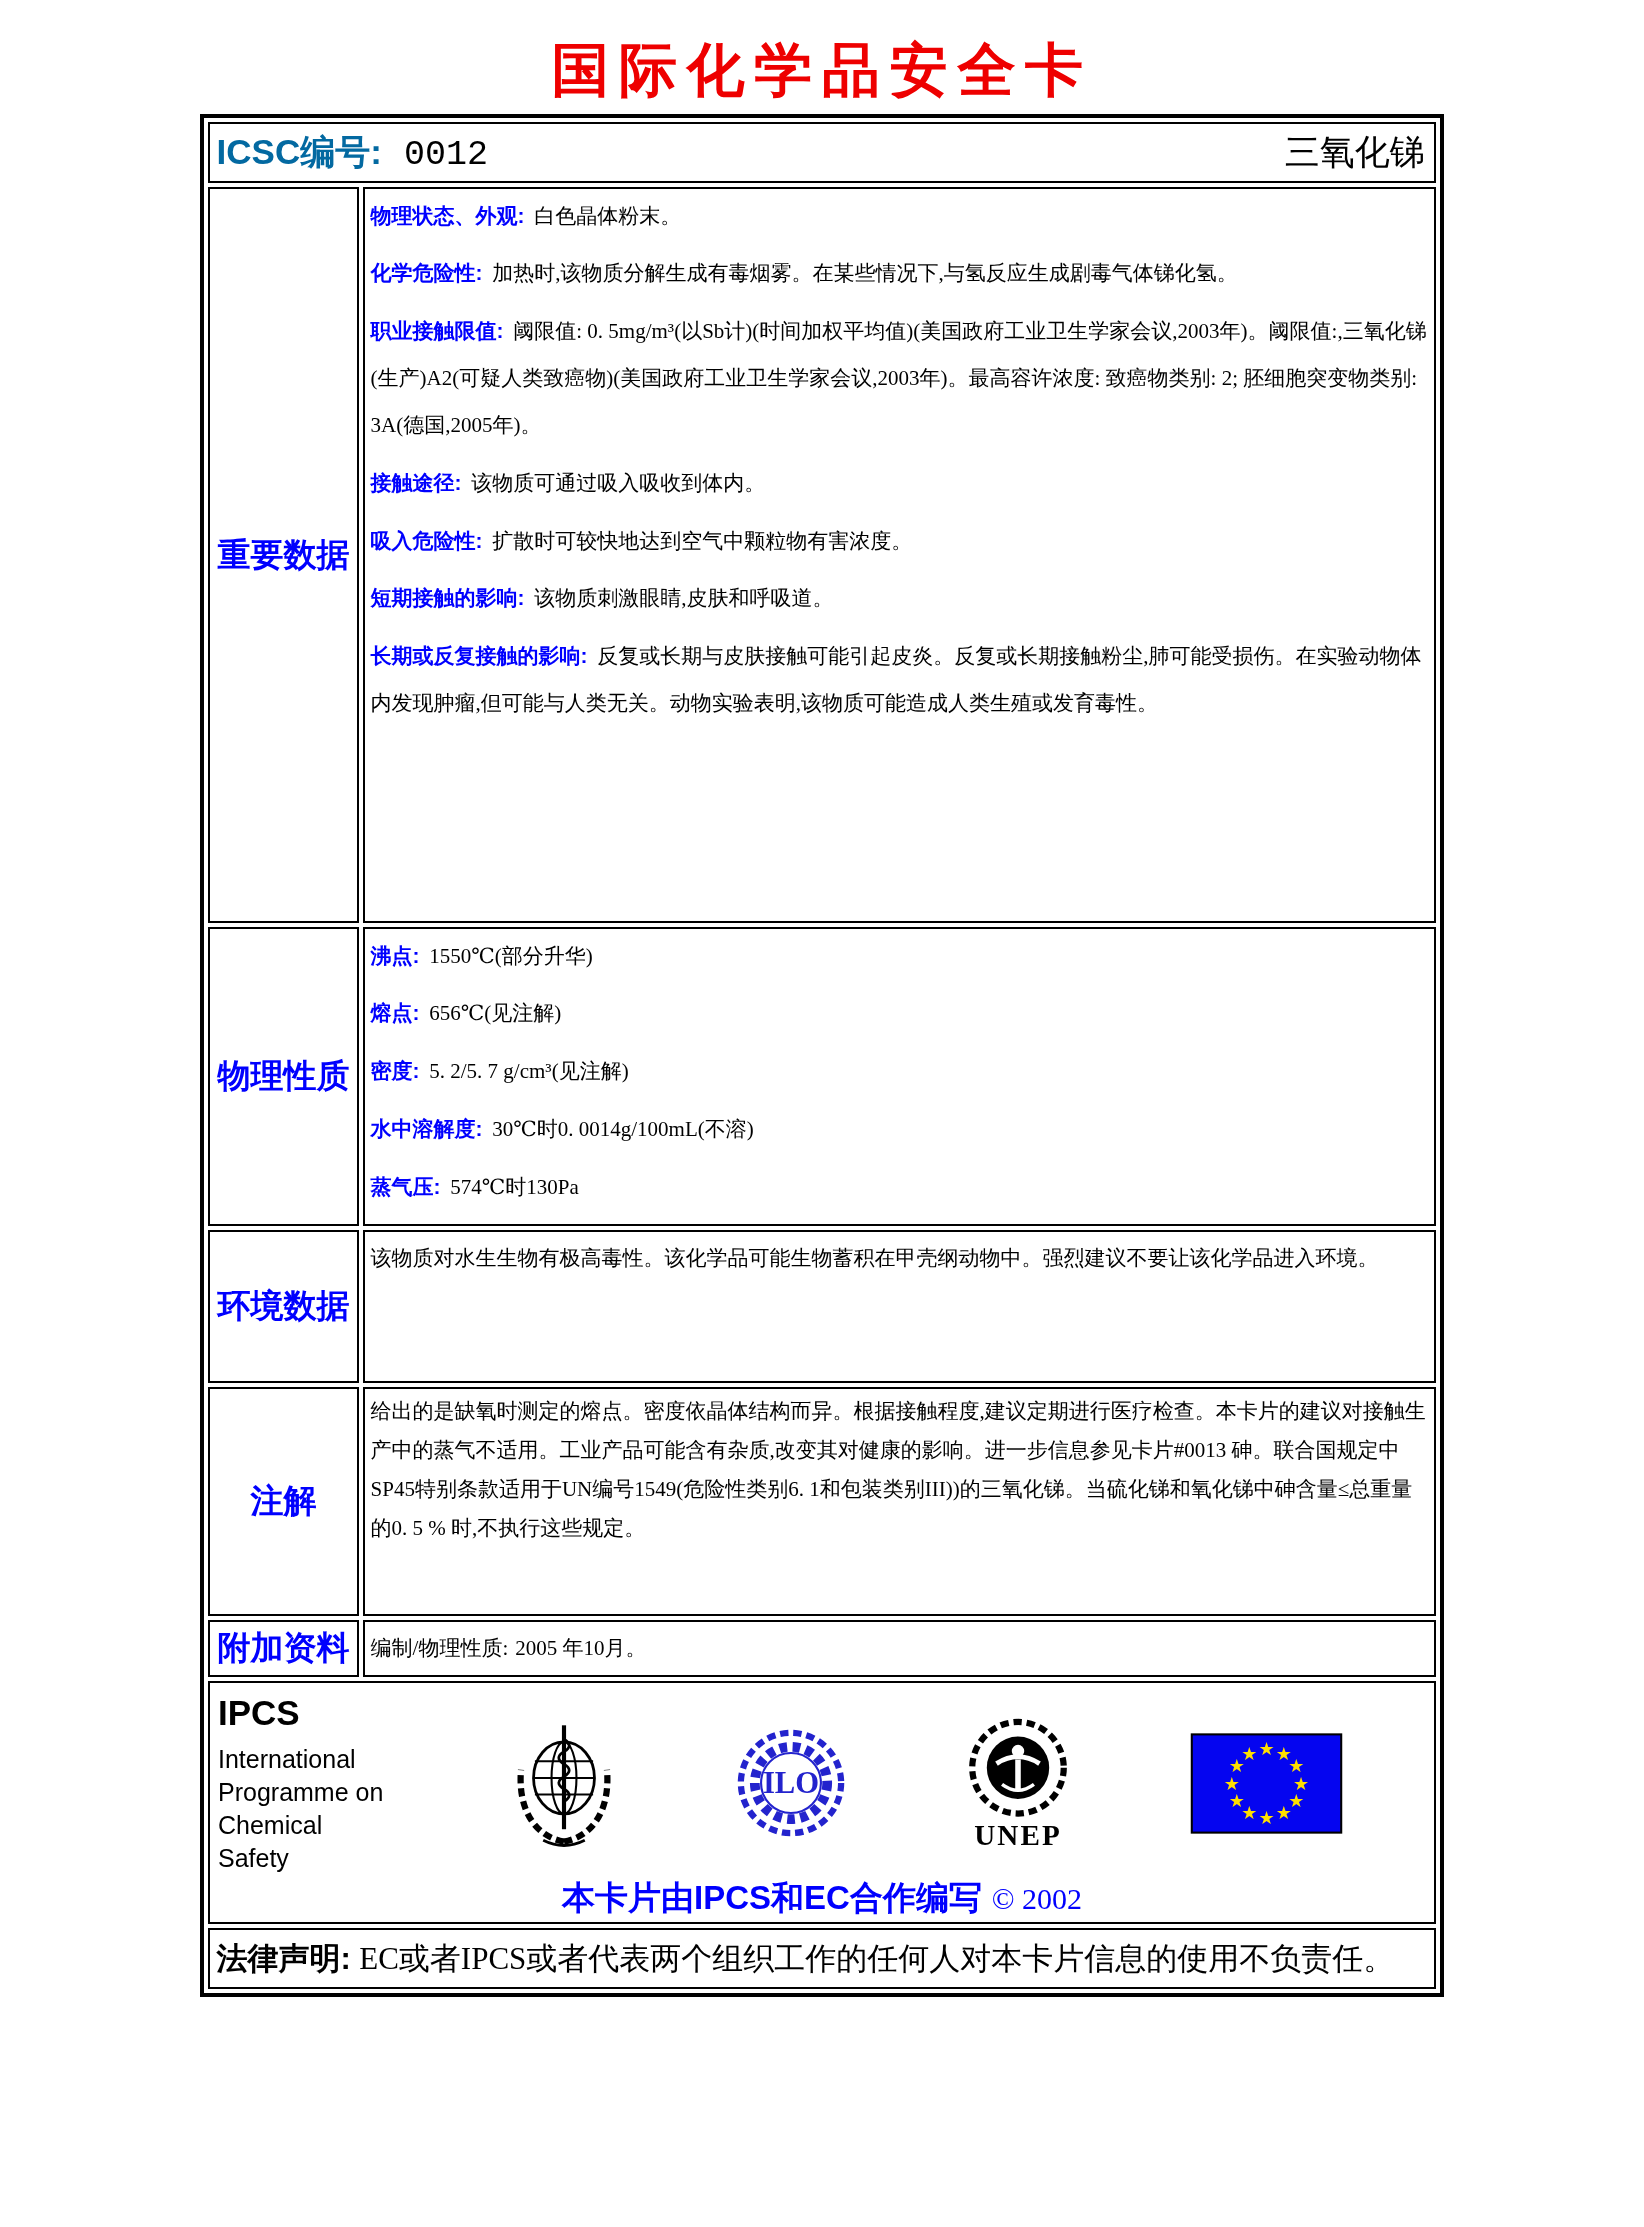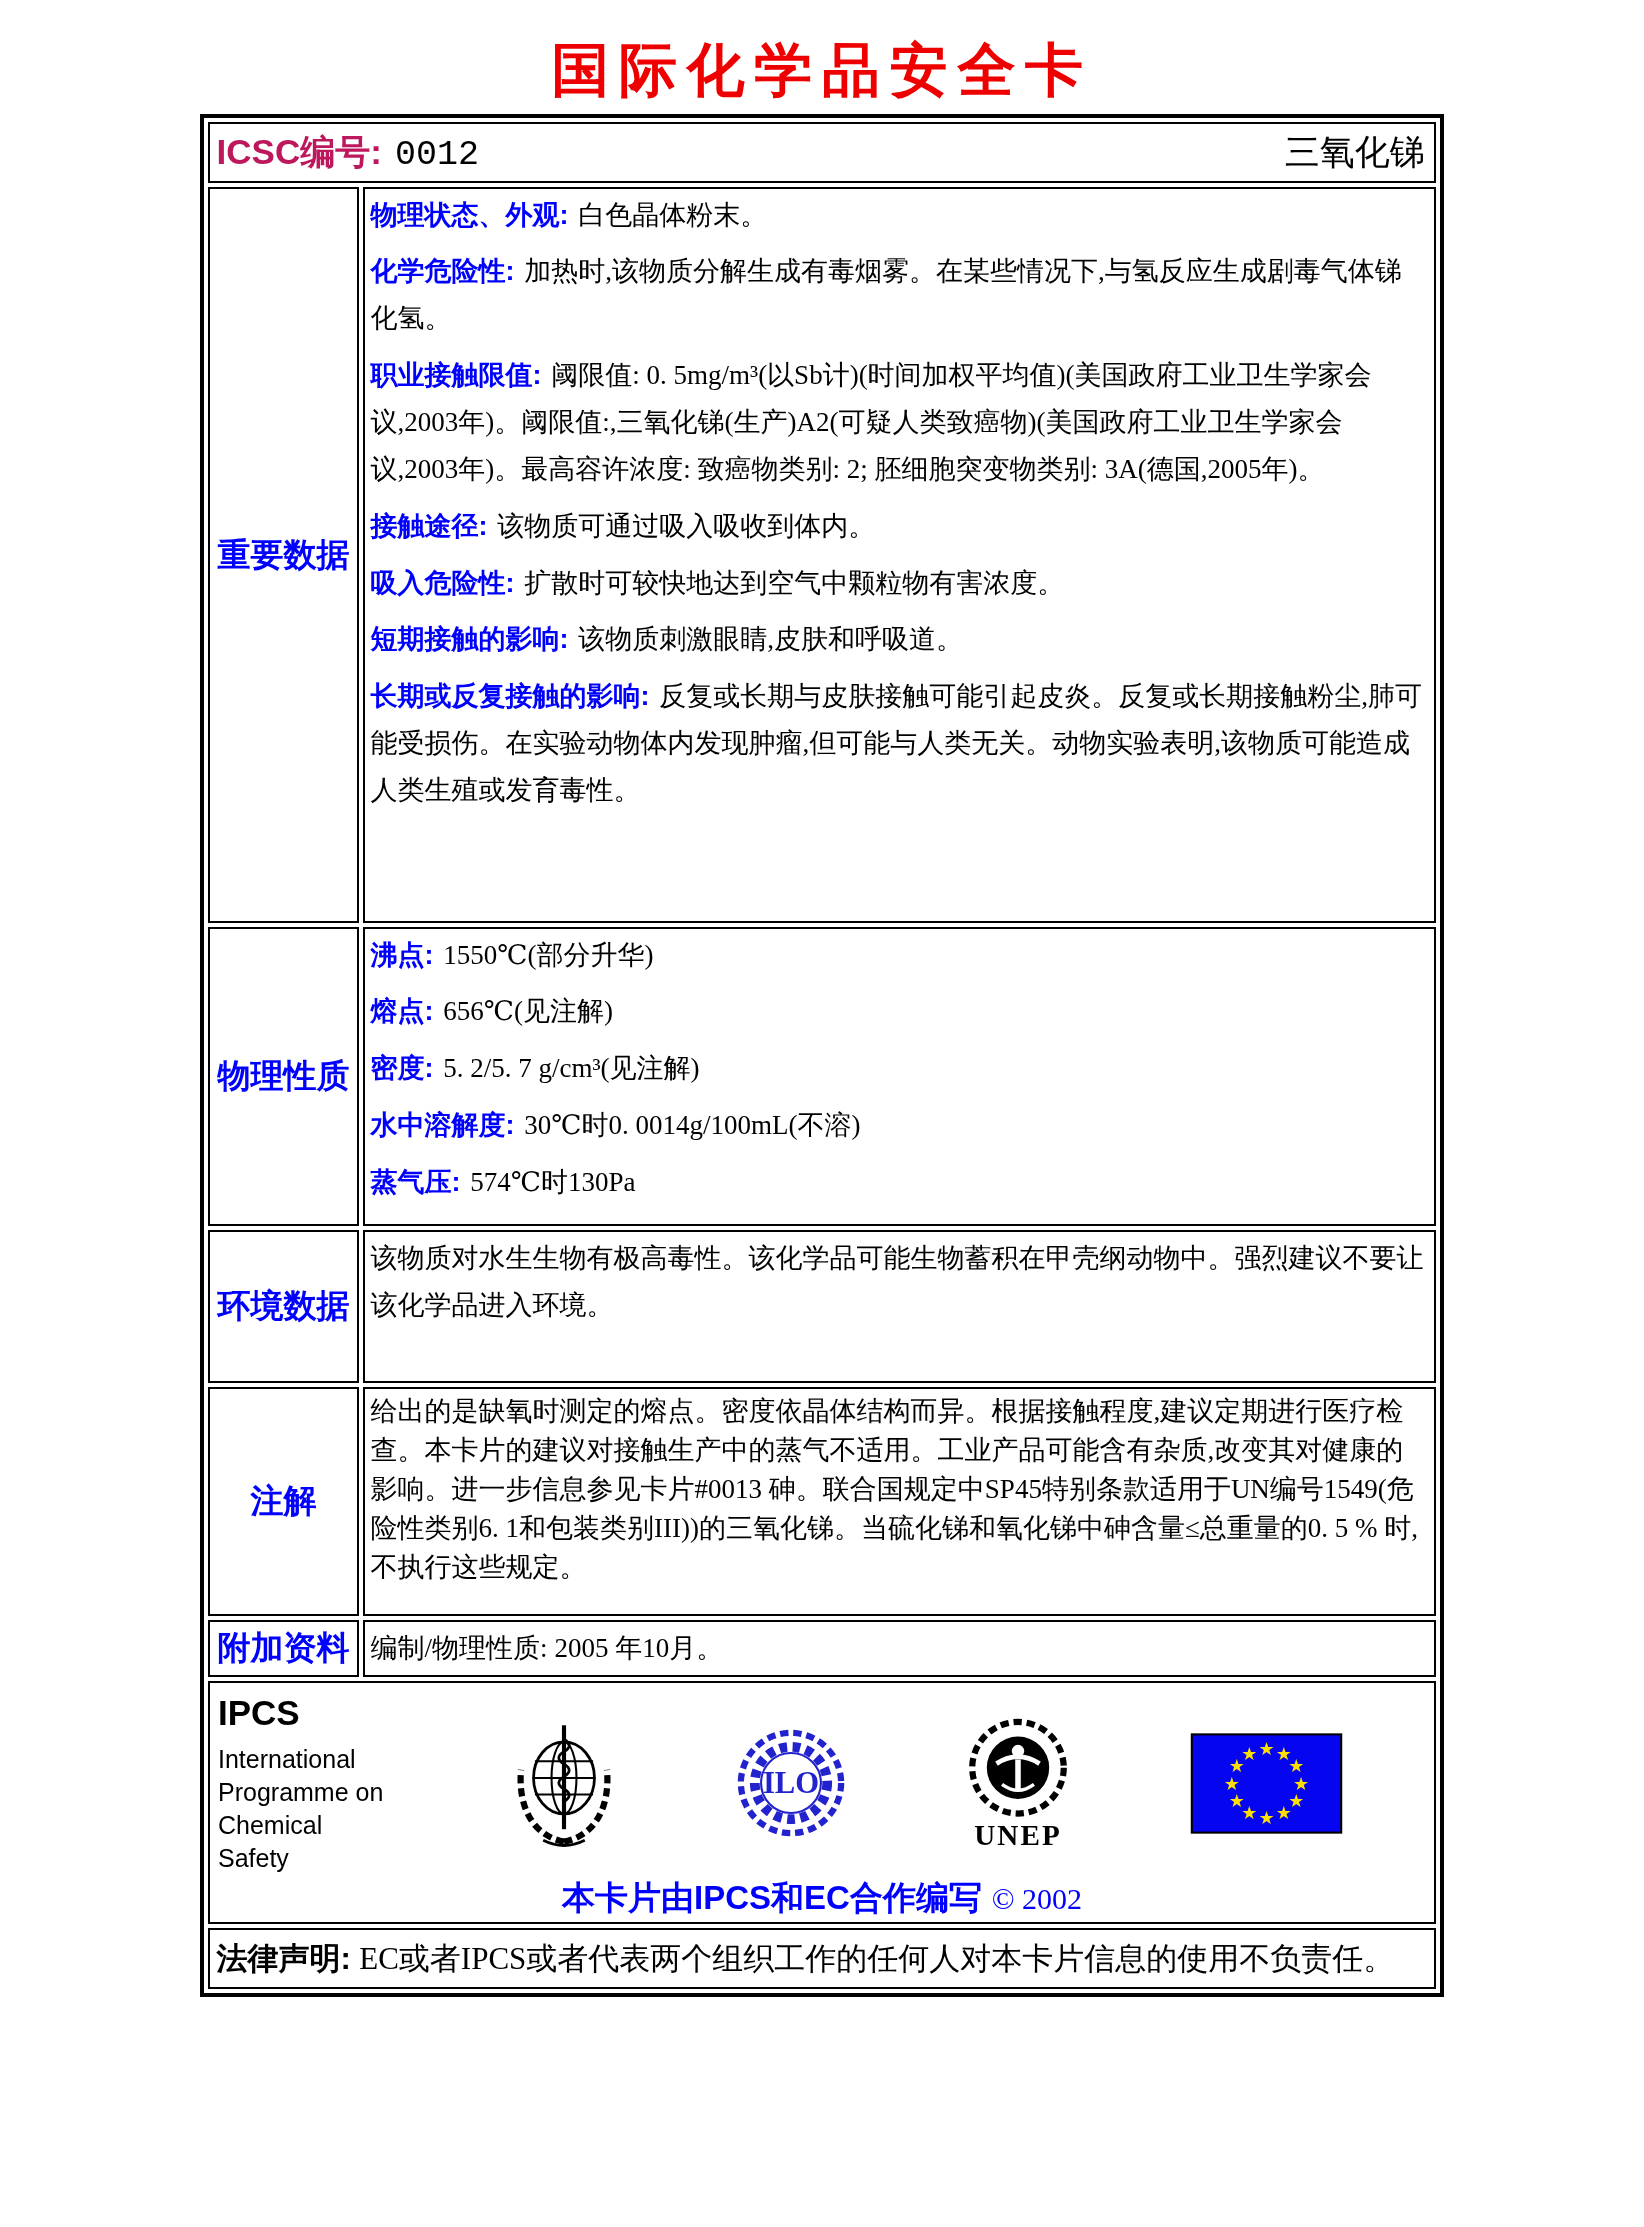--- a/index.html
+++ b/index.html
@@ -30,36 +30,36 @@
   }
   td { border:2.1px solid #000; vertical-align:top; background:#fff; }
   td.rowlabel {
     text-align:center; vertical-align:middle;
     color:#0000fe; font-weight:bold;
     font-size:33px;
     font-family:Liberation Serif, serif;
     padding:0 2.8px;
   }
   td.content {
-    font-size:27px; line-height:47px;
+    font-size:21px; line-height:47px;
     padding:2.8px 7px 2.8px 5.6px;
   }
   td.content p { margin:0 0 9.7px 0; }
   .flabel {
     color:#0000fe; font-weight:bold;
     font-family:"Liberation Sans","DejaVu Sans",sans-serif;
     margin-right:9.7px;
   }
   
   td.headrow { vertical-align:middle; height:61px; }
   .headflex { display:flex; justify-content:space-between; align-items:center; padding:0 8.3px 0 5.6px; }
   .icsc-label {
-    color:#be185d; font-weight:bold; font-size:35px;
+    color:#0369a1; font-weight:bold; font-size:35px;
     font-family:"Liberation Sans","DejaVu Sans",sans-serif;
-    margin-right:13px;
+    margin-right:22px;
   }
   .icsc-number { font-size:35px; font-family:"Liberation Mono","DejaVu Sans Mono",monospace; }
   .chem-name { font-size:35px; }
   
   td.h-important { height:736px; }
   td.h-physical  { height:299px; }
   td.h-env       { height:153px; }
   td.h-notes     { height:229px; }
   td.h-addl      { height:44px; }
   td.h-logos     { height:190px; }

